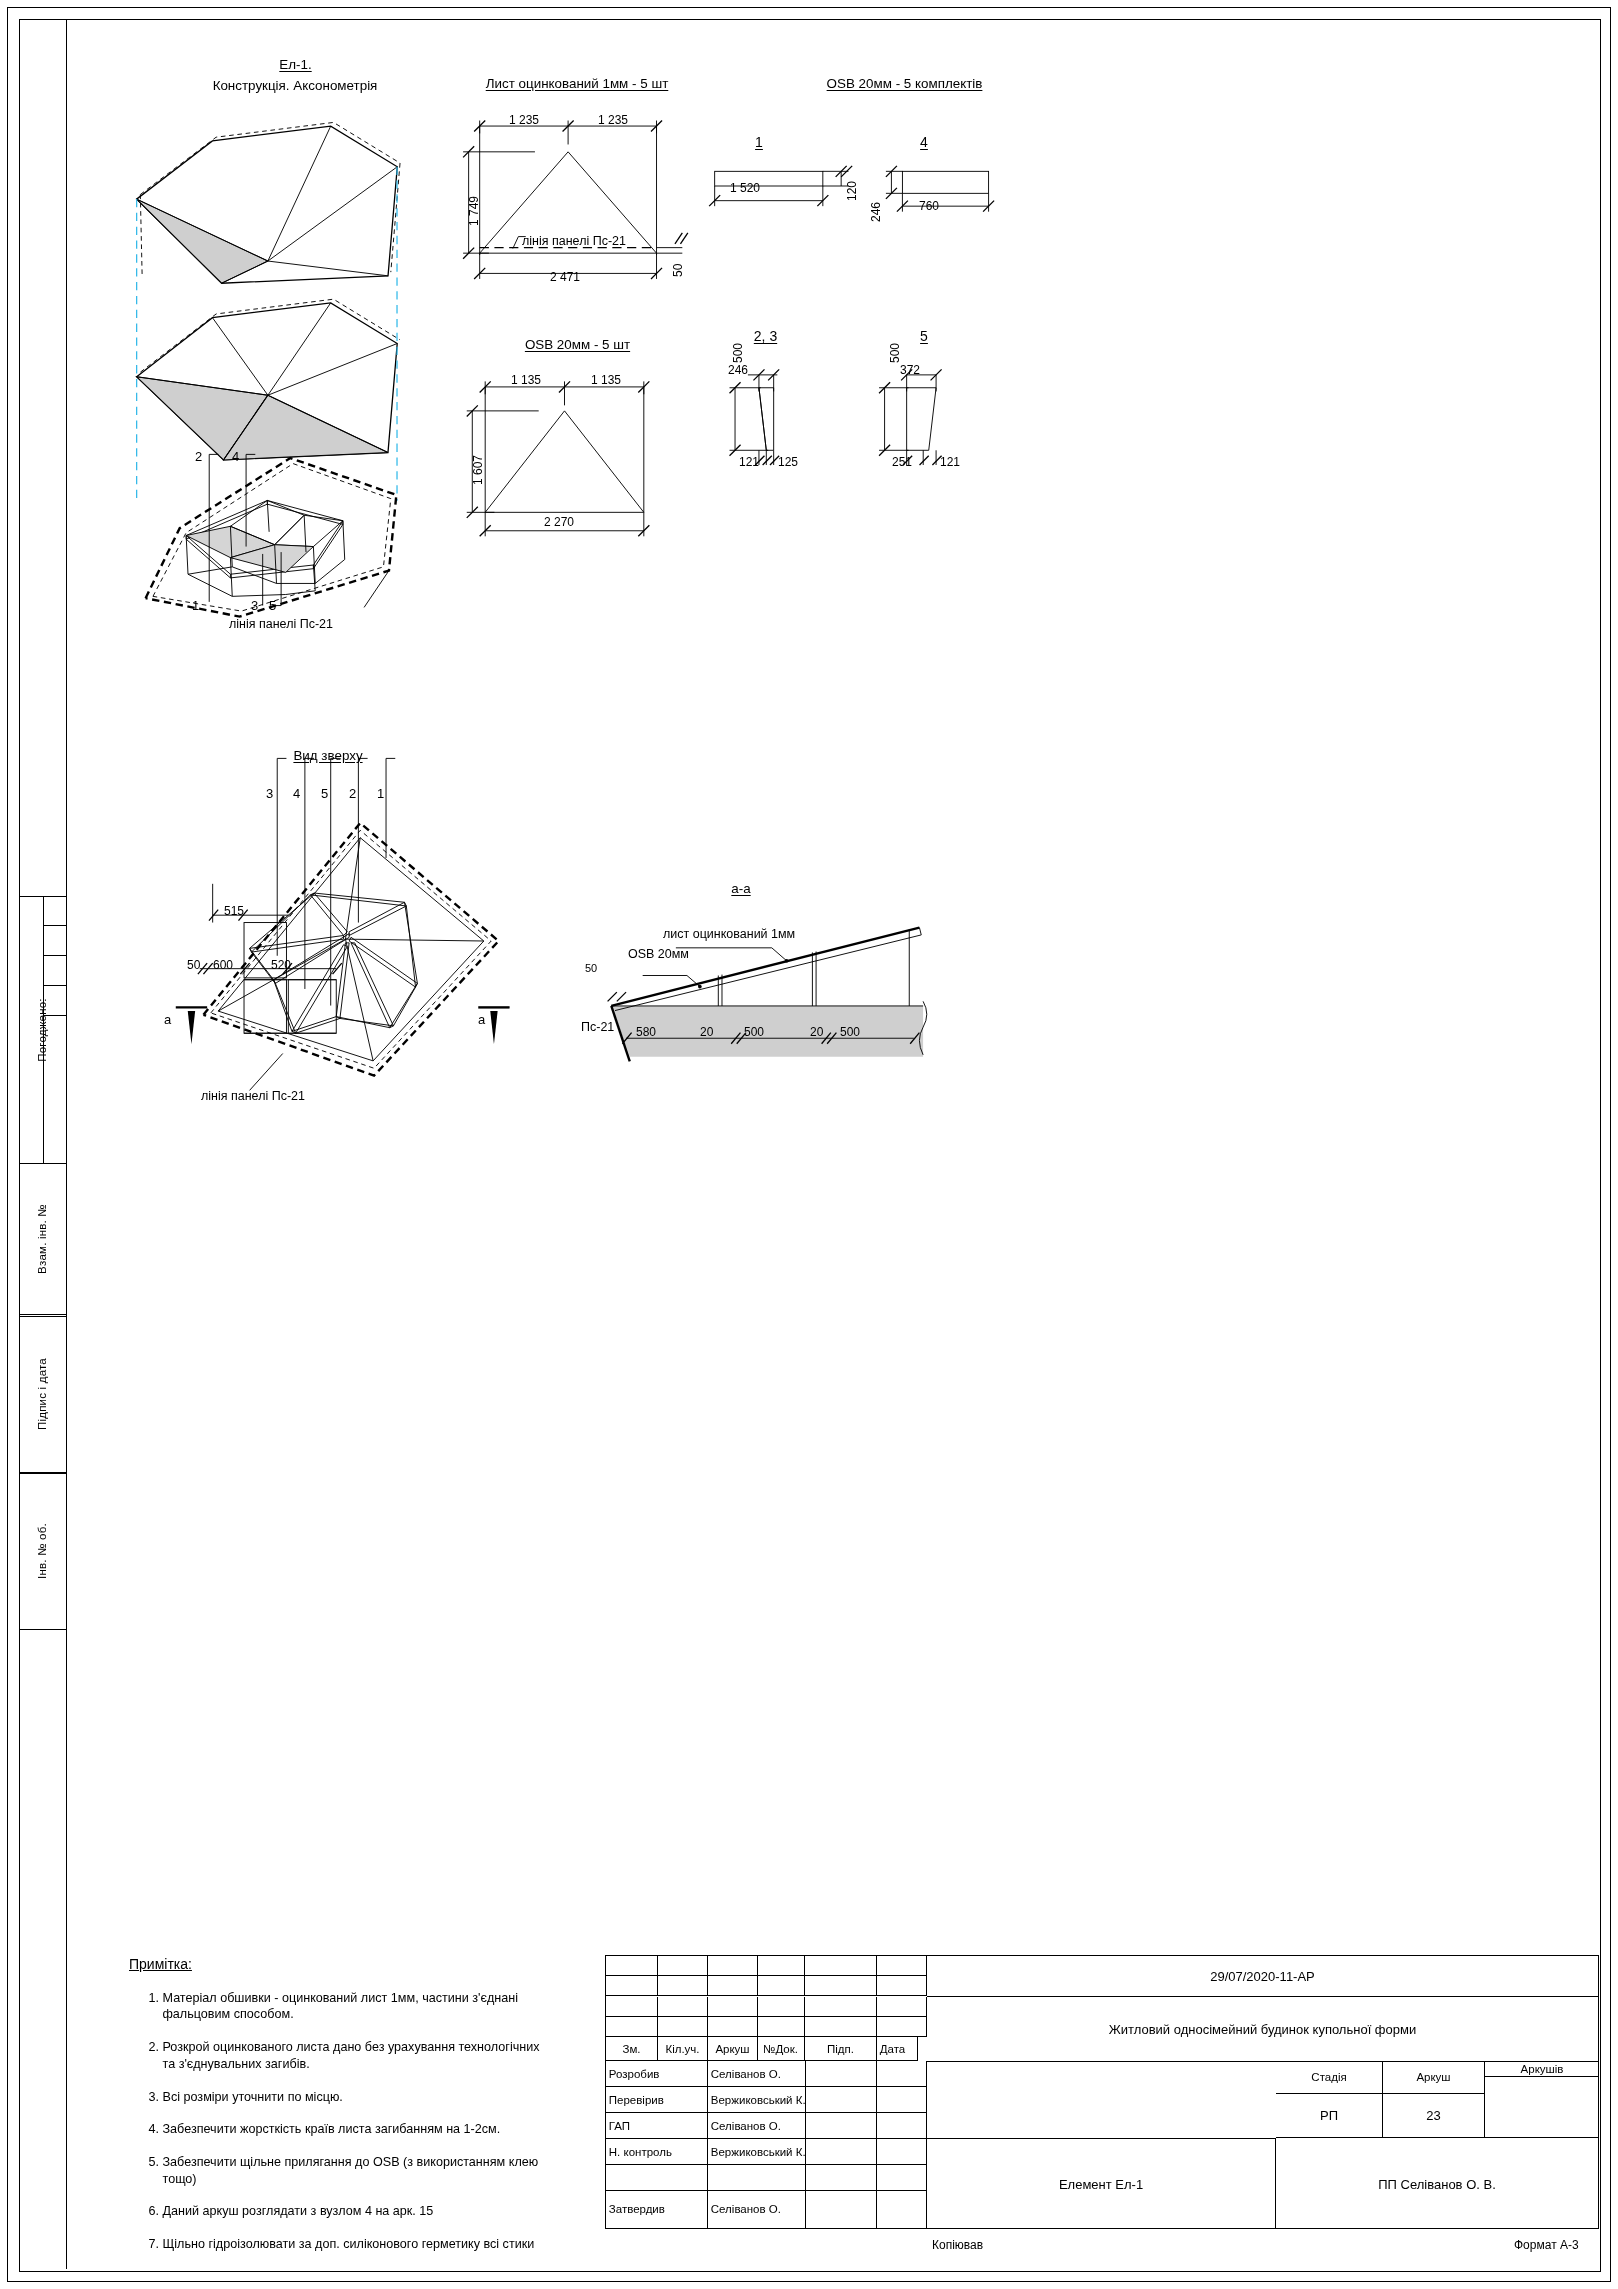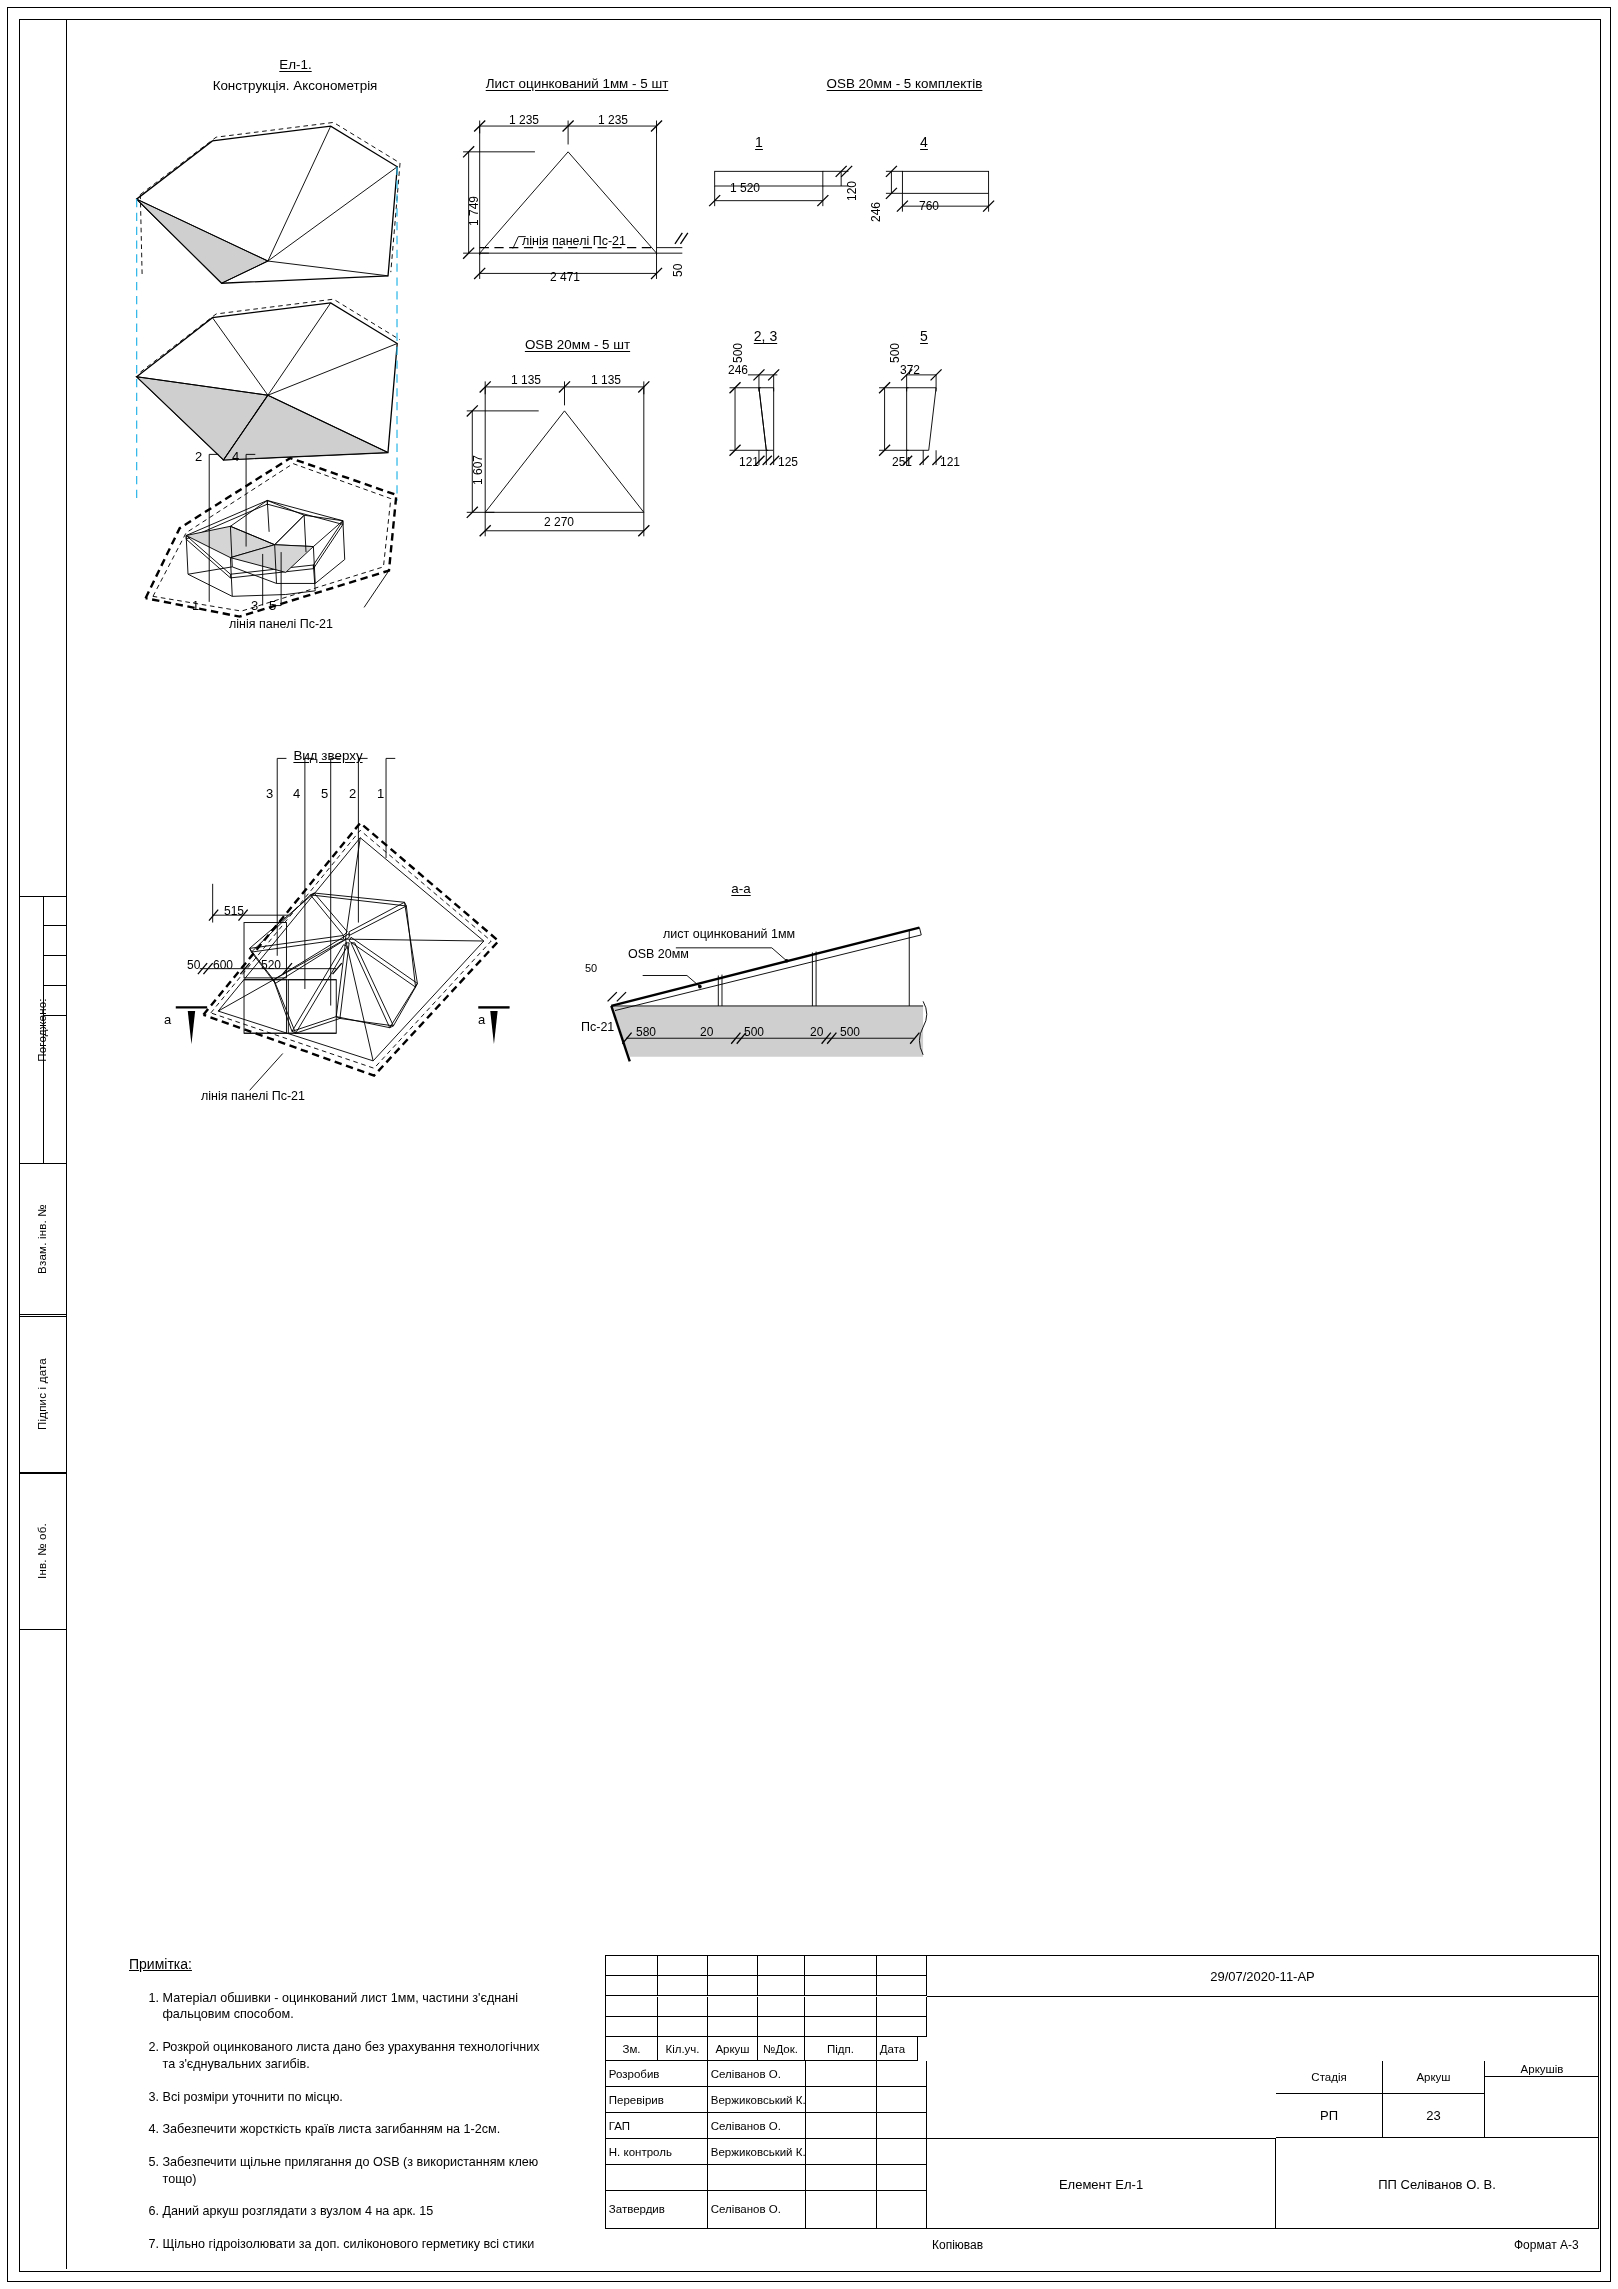--- a/index.html
+++ b/index.html
@@ -448,21 +448,21 @@
 
   <div class="num" style="left:266px;top:786px;">3</div>
   <div class="num" style="left:293px;top:786px;">4</div>
   <div class="num" style="left:321px;top:786px;">5</div>
   <div class="num" style="left:349px;top:786px;">2</div>
   <div class="num" style="left:377px;top:786px;">1</div>
 
   <div class="dim" style="left:224px;top:904px;">515</div>
   <div class="dim" style="left:187px;top:958px;">50</div>
   <div class="dim" style="left:213px;top:958px;">600</div>
-  <div class="dim" style="left:261px;top:958px;">520</div>
+  <div class="dim" style="left:271px;top:958px;">520</div>
   <div class="lbl" style="left:164px;top:1012px;font-size:13px;">a</div>
   <div class="lbl" style="left:478px;top:1012px;font-size:13px;">a</div>
   <div class="lbl" style="left:201px;top:1089px;">лінія панелі Пс-21</div>
 
   <div class="ttl" style="left:715px;top:881px;width:52px;">
     <u>a-a</u>
   </div>
 
   <svg style="left:591px;top:909px;" width="369" height="157" viewBox="0 0 400 170">
 
@@ -584,20 +584,21 @@
     <div class="tbc" style="left:102px;top:209px;width:98px;height:26px;"></div>
     <div class="tbc" style="left:199px;top:209px;width:72px;height:26px;"></div>
     <div class="tbc hv" style="left:271px;top:209px;width:50px;height:26px;"></div>
 
     <div class="tbc nb" style="left:0;top:234px;width:102px;height:38px;">Затвердив</div>
     <div class="tbc nb" style="left:102px;top:234px;width:98px;height:38px;">Селіванов О.</div>
     <div class="tbc nb" style="left:199px;top:234px;width:72px;height:38px;"></div>
     <div class="tbc nb hv" style="left:271px;top:234px;width:50px;height:38px;"></div>
 
     <div class="tbc ctr nr hh" style="left:321px;top:0;width:671px;height:41px;font-size:13px;">29/07/2020-11-АР</div>
+    <div class="tbc ctr nr hh" style="left:321px;top:41px;width:671px;height:65px;font-size:13px;">Житловий односімейний будинок купольної форми</div>
 
     <div class="tbc nr hh" style="left:321px;top:105px;width:349px;height:78px;"></div>
     <div class="tbc ctr" style="left:670px;top:105px;width:107px;height:33px;">Стадія</div>
     <div class="tbc ctr" style="left:777px;top:105px;width:102px;height:33px;">Аркуш</div>
     <div class="tbc ctr nr" style="left:879px;top:105px;width:114px;height:16px;">Аркушів</div>
 
     <div class="tbc ctr hh" style="left:670px;top:138px;width:107px;height:44px;font-size:13px;">РП</div>
     <div class="tbc ctr hh" style="left:777px;top:138px;width:102px;height:44px;font-size:13px;">23</div>
     <div class="tbc ctr nr hh" style="left:879px;top:138px;width:114px;height:44px;font-size:13px;"></div>
 

